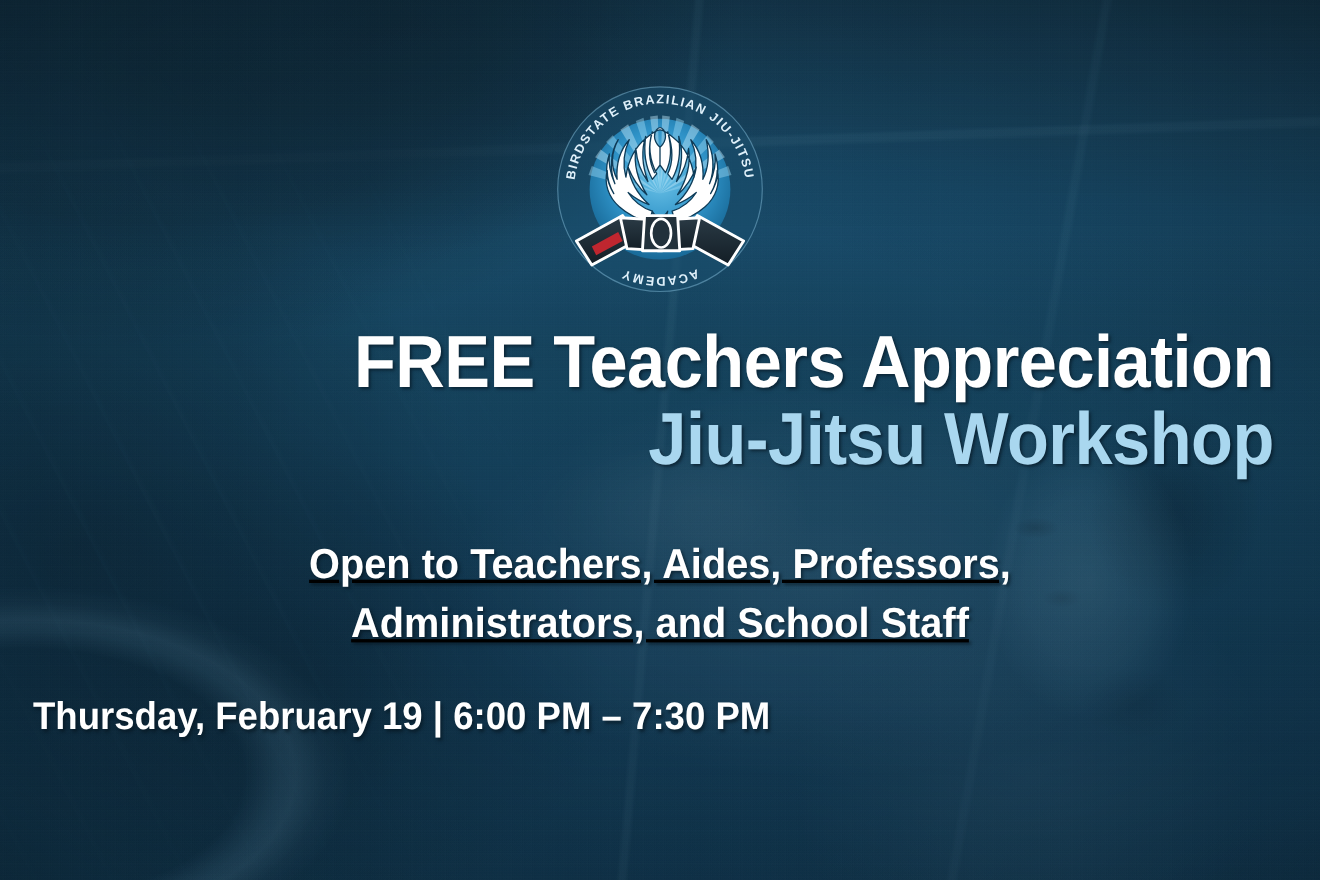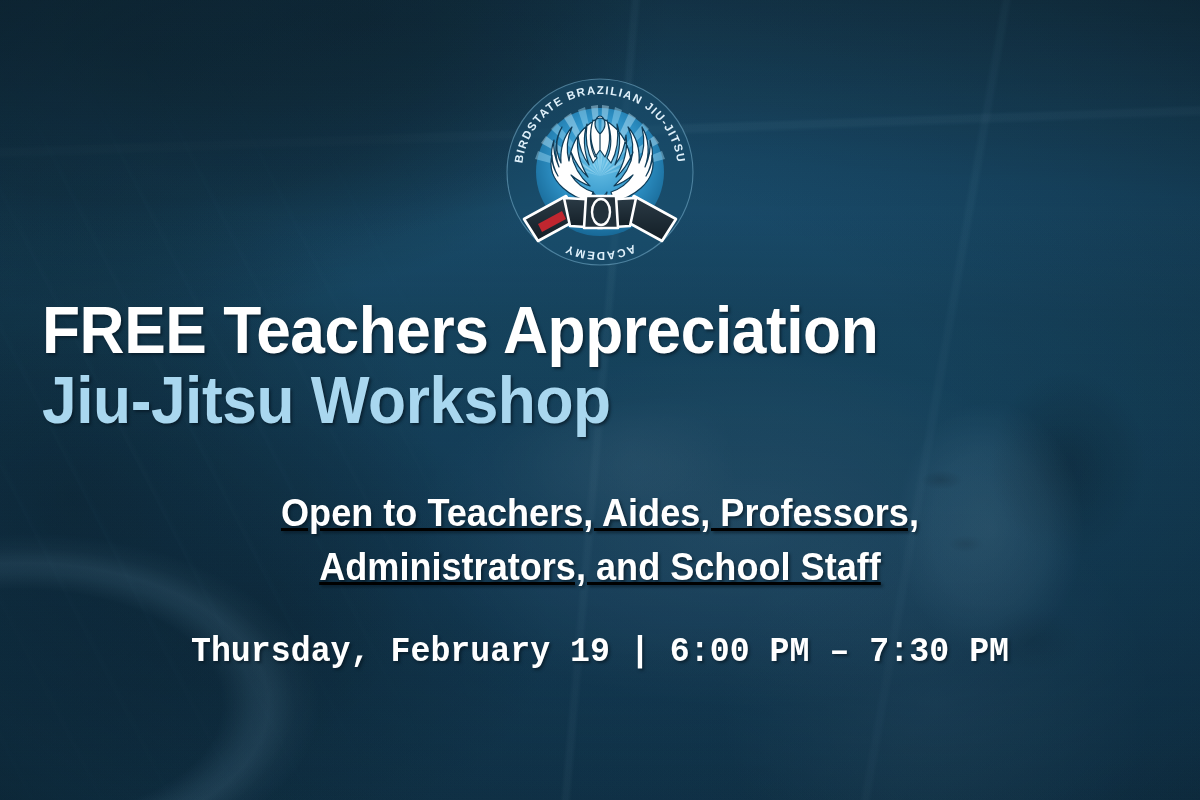--- a/index.html
+++ b/index.html
@@ -134,21 +134,21 @@
     width: 200px;
     height: 200px;
     margin-top: 72px;
     flex: none;
   }
   #logo svg { display: block; width: 200px; height: 200px; }
 
   
   #headline-block {
     margin-top: 24px;
-    text-align: left;
+    text-align: right;
     width: 100%;
   }
   .headline {
     font-weight: 700;
     font-size: 67px;
     line-height: 1.02;
     letter-spacing: -0.5px;
     margin: 0;
     transform: scaleX(0.93);
     text-shadow: 2px 2px 3px rgba(5,20,30,0.62);
@@ -169,23 +169,21 @@
     font-size: 38px;
     line-height: 1.42;
     margin: 0;
     transform: scaleX(0.95);
     text-shadow: 2px 2px 3px rgba(5,20,30,0.60);
   }
 
   
   #datetime-block {
     margin-top: 36px;
-    text-align: center;
     width: 100%;
-    font-family: Liberation Mono, monospace;
   }
   #datetime {
     color: #ffffff;
     font-weight: 700;
     font-size: 35px;
     line-height: 1.2;
     margin: 0;
     transform: scaleX(0.95);
     text-shadow: 2px 2px 3px rgba(5,20,30,0.60);
   }

